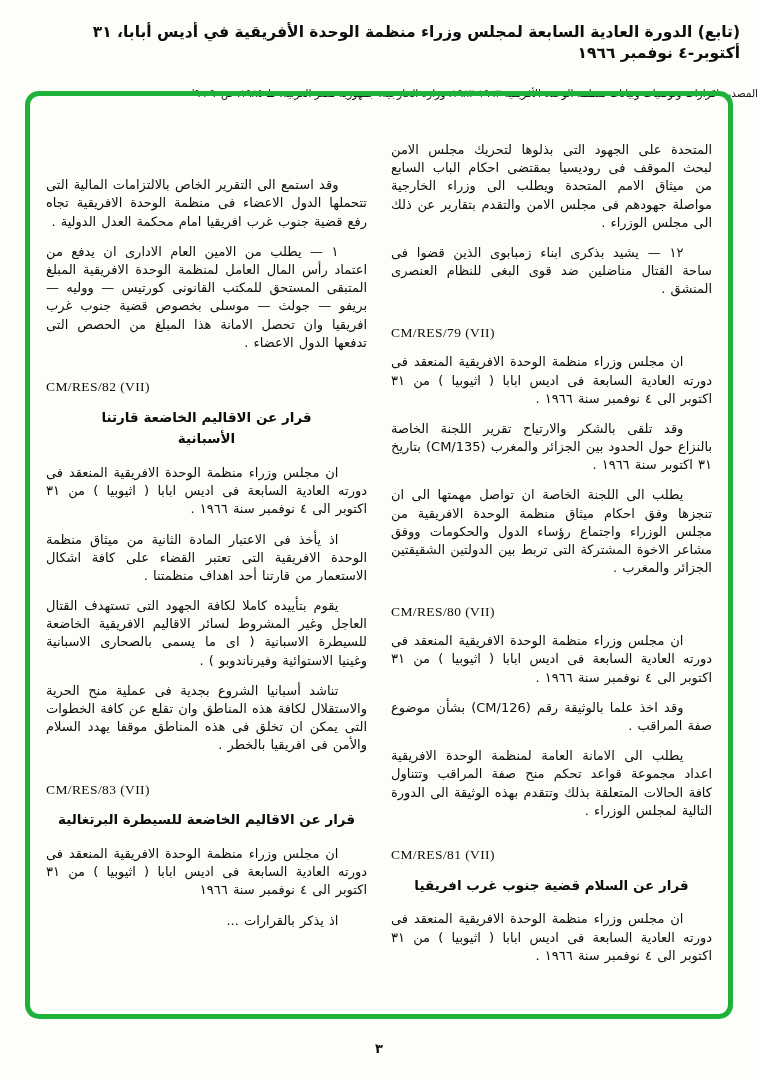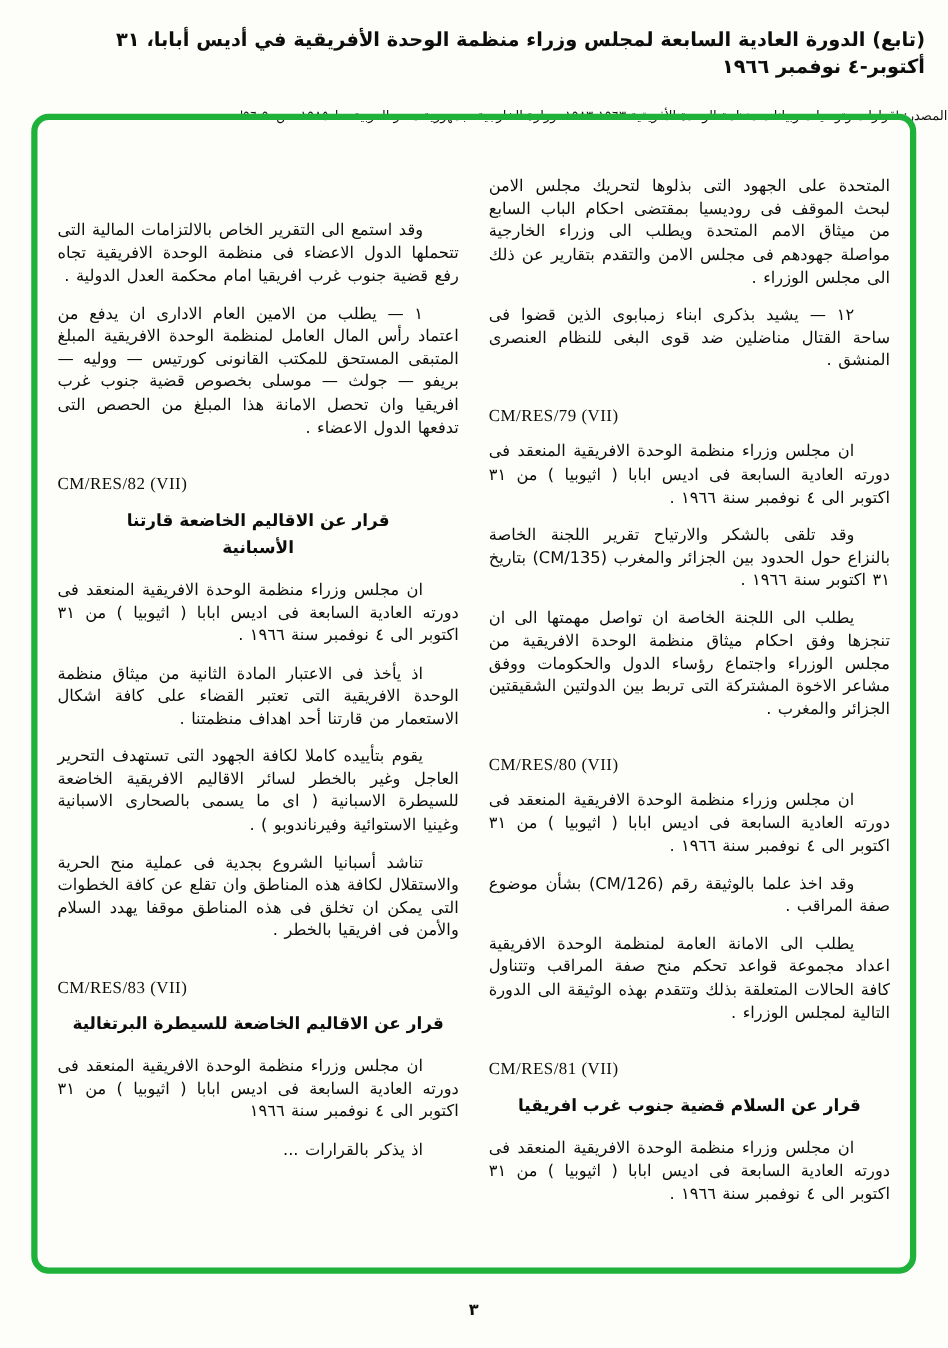--- a/index.html
+++ b/index.html
@@ -105,21 +105,21 @@
     <div class="columns">
 
       <div class="column">
         <p class="para">وقد استمع الى التقرير الخاص بالالتزامات المالية التى تتحملها الدول الاعضاء فى منظمة الوحدة الافريقية تجاه رفع قضية جنوب غرب افريقيا امام محكمة العدل الدولية .</p>
         <p class="para">١ — يطلب من الامين العام الادارى ان يدفع من اعتماد رأس المال العامل لمنظمة الوحدة الافريقية المبلغ المتبقى المستحق للمكتب القانونى كورتيس — ووليه — بريفو — جولث — موسلى بخصوص قضية جنوب غرب افريقيا وان تحصل الامانة هذا المبلغ من الحصص التى تدفعها الدول الاعضاء .</p>
         <div class="res-code">CM/RES/82 (VII)</div>
         <h3 class="res-title">قرار عن الاقاليم الخاضعة قارتنا
 الأسبانية</h3>
         <p class="para">ان مجلس وزراء منظمة الوحدة الافريقية المنعقد فى دورته العادية السابعة فى اديس ابابا ( اثيوبيا ) من ٣١ اكتوبر الى ٤ نوفمبر سنة ١٩٦٦ .</p>
         <p class="para">اذ يأخذ فى الاعتبار المادة الثانية من ميثاق منظمة الوحدة الافريقية التى تعتبر القضاء على كافة اشكال الاستعمار من قارتنا أحد اهداف منظمتنا .</p>
-        <p class="para">يقوم بتأييده كاملا لكافة الجهود التى تستهدف التحرير العاجل وغير بالخطر لسائر الاقاليم الافريقية الخاضعة للسيطرة الاسبانية ( اى ما يسمى بالصحارى الاسبانية وغينيا الاستوائية وفيرناندوبو ) .</p>
+        <p class="para">يقوم بتأييده كاملا لكافة الجهود التى تستهدف القتال العاجل وغير المشروط لسائر الاقاليم الافريقية الخاضعة للسيطرة الاسبانية ( اى ما يسمى بالصحارى الاسبانية وغينيا الاستوائية وفيرناندوبو ) .</p>
         <p class="para">تناشد أسبانيا الشروع بجدية فى عملية منح الحرية والاستقلال لكافة هذه المناطق وان تقلع عن كافة الخطوات التى يمكن ان تخلق فى هذه المناطق موقفا يهدد السلام والأمن فى افريقيا بالخطر .</p>
         <div class="res-code">CM/RES/83 (VII)</div>
         <h3 class="res-title">قرار عن الاقاليم الخاضعة للسيطرة البرتغالية</h3>
         <p class="para">ان مجلس وزراء منظمة الوحدة الافريقية المنعقد فى دورته العادية السابعة فى اديس ابابا ( اثيوبيا ) من ٣١ اكتوبر الى ٤ نوفمبر سنة ١٩٦٦</p>
         <p class="para">اذ يذكر بالقرارات ...</p>
       </div>
 
       <div class="column">
         <p class="para cont">المتحدة على الجهود التى بذلوها لتحريك مجلس الامن لبحث الموقف فى روديسيا بمقتضى احكام الباب السابع من ميثاق الامم المتحدة ويطلب الى وزراء الخارجية مواصلة جهودهم فى مجلس الامن والتقدم بتقارير عن ذلك الى مجلس الوزراء .</p>
         <p class="para">١٢ — يشيد بذكرى ابناء زمبابوى الذين قضوا فى ساحة القتال مناضلين ضد قوى البغى للنظام العنصرى المنشق .</p>

